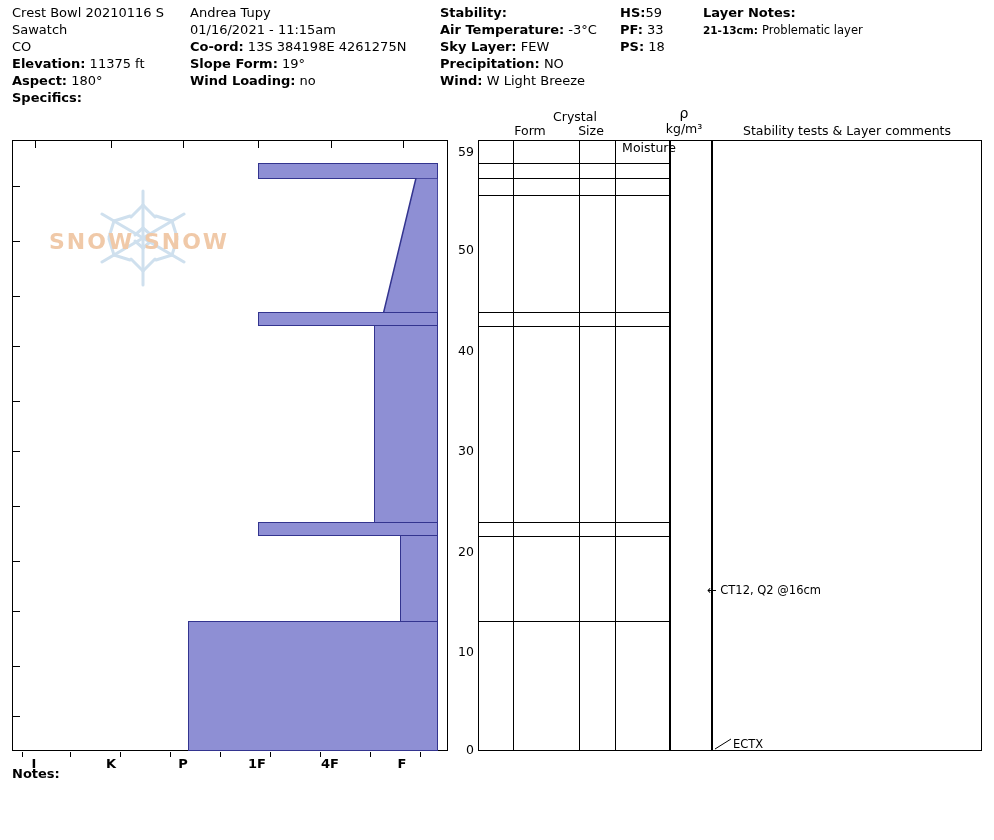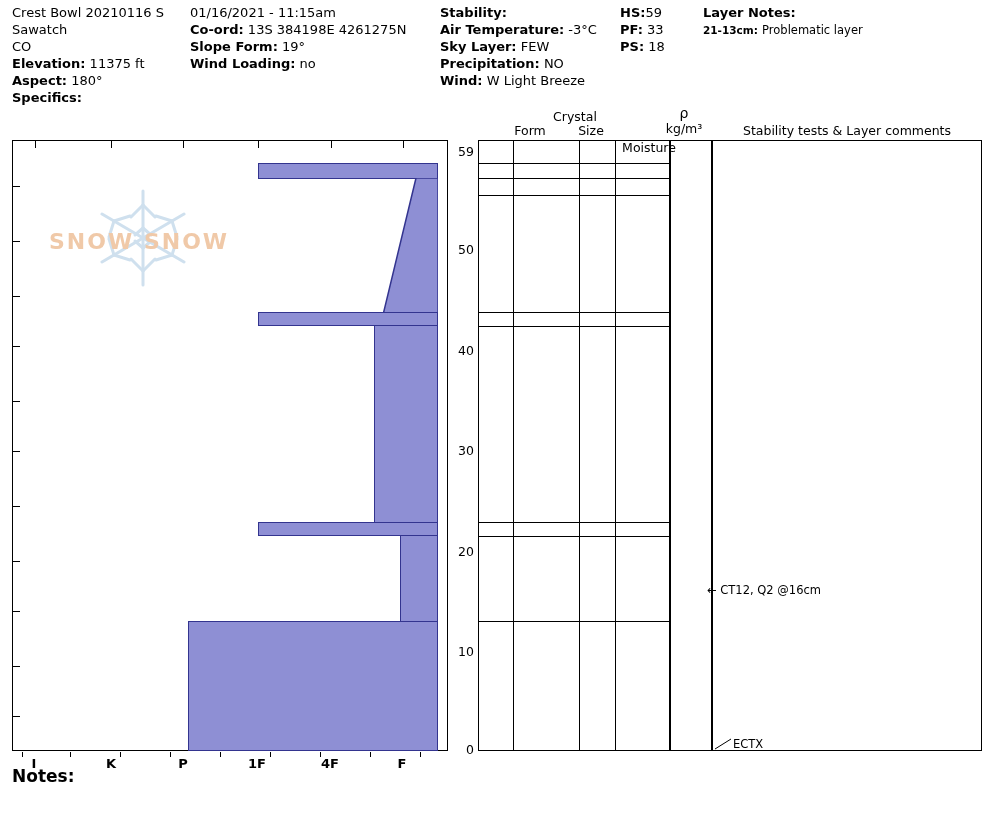--- a/index.html
+++ b/index.html
@@ -170,21 +170,21 @@
     top: 0;
     width: 1px;
     height: 5px;
     background: #000;
   }
 
   #notes-line {
     position: absolute;
     left: 12px;
     top: 766px;
-    font-size: 17px;
+    font-size: 13px;
     font-weight: bold;
   }
 
   
   .layer-bar {
     position: absolute;
     background: #8e8fd4;
     border: 1px solid #33348f;
     box-sizing: border-box;
   }
@@ -226,20 +226,21 @@
     <div class="hdr-line">
       <span class="lbl">Aspect:</span>
       <span class="kv-val">180°</span>
     </div>
     <div class="hdr-line">
       <span class="lbl">Specifics:</span>
     </div>
   </div>
 
   <div class="hdr-col" id="hdr-col-2">
+    <div class="hdr-line">Andrea Tupy</div>
     <div class="hdr-line">01/16/2021 - 11:15am</div>
     <div class="hdr-line">
       <span class="lbl">Co-ord:</span>
       <span class="kv-val">13S 384198E 4261275N</span>
     </div>
     <div class="hdr-line">
       <span class="lbl">Slope Form:</span>
       <span class="kv-val">19°</span>
     </div>
     <div class="hdr-line">

